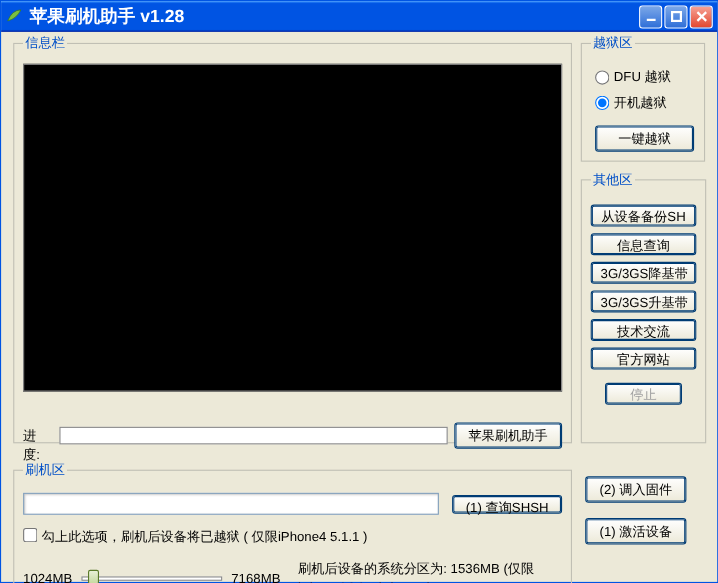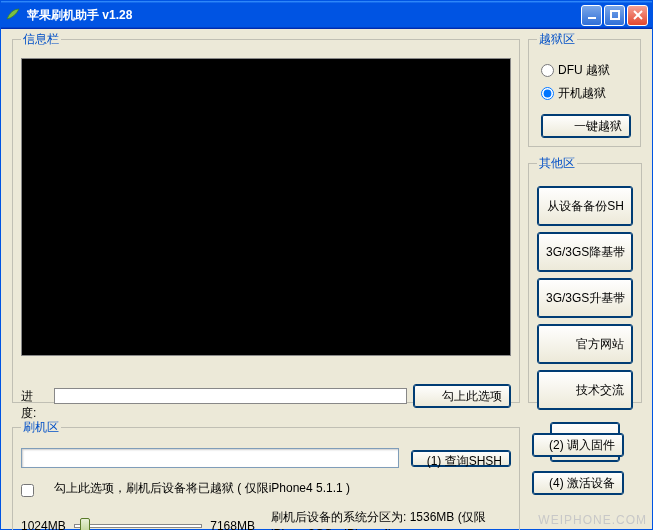--- a/index.html
+++ b/index.html
@@ -28,21 +28,21 @@
     padding: 0 4px;
   }
   .titlebar .leaf {
     width: 16px; height: 16px;
     margin-right: 6px;
     display: inline-block;
   }
   .titlebar .title {
     flex: 1;
     font-weight: bold;
-    font-size: 12px;
+    font-size: 16px;
   }
   .titlebtns { display: flex; gap: 2px; }
   .tbtn {
     width: 21px; height: 21px;
     border: 1px solid #fff;
     border-radius: 3px;
     display: flex; align-items: center; justify-content: center;
     background: linear-gradient(to bottom, #7ba7e8, #2f6fd8);
     cursor: pointer;
   }
@@ -92,47 +92,46 @@
     border-left-color: #fff;
     font-size: 12px;
     font-family: inherit;
     cursor: pointer;
     box-shadow: 0 0 0 1px #003c74 inset, 1px 1px 0 #fff inset;
     border: 1px solid #003c74;
     border-radius: 3px;
     background: linear-gradient(to bottom, #fff, #ece9d8);
     padding: 2px 8px;
     white-space: nowrap;
-    text-align: right;
   }
   .button:disabled { color: #a0a0a0; cursor: default; }
 
   
   .jb-panel { left: 524px; top: 2px; width: 113px; height: 116px; }
   .jb-panel label { display: flex; align-items: center; margin: 6px 0 0 4px; gap: 4px; }
   .jb-panel input[type=radio] { margin: 0; }
   .jb-btn { width: 90px; height: 24px; margin: 12px 0 0 4px; display: block; }
 
   
   .other-panel { left: 524px; top: 126px; width: 113px; height: 248px; }
-  .other-panel .button { width: 96px; height: 40px; display: block; margin: 6px auto 0; }
+  .other-panel .button { width: 96px; height: 20px; display: block; margin: 6px auto 0; }
   .other-panel .stopwrap { margin-top: 12px; text-align:center; }
 
   
   .flash-panel { left: 8px; top: 390px; width: 508px; height: 112px; }
   .flash-panel .row1 { display: flex; align-items: center; margin-top: 4px; }
   .flash-panel .pathbox {
     flex: 1; height: 20px;
     border: 1px solid #7f9db9;
     background: #fff;
     box-shadow: inset 1px 1px 2px #ccc;
     margin-right: 12px;
   }
   .flash-panel .row2 { display: flex; align-items: center; margin-top: 12px; }
-  .flash-panel .chkwrap { display: flex; align-items: flex-end; gap: 20px; flex: 1; }
+  .flash-panel .chkwrap { display: flex; align-items: flex-start; gap: 4px; flex: 1; }
   .flash-panel .chkwrap input { margin: 0; }
   .flash-panel .sliderrow { display: flex; align-items: center; margin-top: 12px; gap: 8px; }
   .slider {
     width: 180px; height: 20px; position: relative;
   }
   .slider-track {
     position: absolute; left: 0; right: 0; top: 8px; height: 4px;
     background: #fff; border: 1px solid #888;
   }
   .slider-thumb {
@@ -191,44 +190,45 @@
   </div>
 
   <div class="client">
 
     <fieldset class="info-panel">
       <legend>信息栏</legend>
       <div class="blackbox"></div>
       <div class="progress-row">
         <span class="progress-label">进度:</span>
         <div class="progbar"></div>
-        <button class="button" style="height:24px;width:100px;">勾上此选项</button>
+        <button class="button" style="height:24px;width:100px;">苹果刷机助手</button>
       </div>
     </fieldset>
 
     <fieldset class="jb-panel">
       <legend>越狱区</legend>
       <label>
         <input type="radio" name="jb" style="">
         <span>DFU 越狱</span>
       </label>
       <label>
         <input type="radio" name="jb" checked="" style="">
         <span>开机越狱</span>
       </label>
       <button class="button jb-btn">一键越狱</button>
     </fieldset>
 
     <fieldset class="other-panel">
       <legend>其他区</legend>
       <button class="button">从设备备份SH</button>
+      <button class="button">信息查询</button>
       <button class="button">3G/3GS降基带</button>
       <button class="button">3G/3GS升基带</button>
+      <button class="button">技术交流</button>
       <button class="button">官方网站</button>
-      <button class="button">技术交流</button>
       <div class="stopwrap">
           <button class="button" style="width:70px;" disabled="">停止</button>
         </div>
     </fieldset>
 
     <fieldset class="flash-panel">
       <legend>刷机区</legend>
       <div class="row1">
         <div class="pathbox"></div>
         <button class="button" style="width:100px;height:17px;">(1) 查询SHSH</button>
@@ -249,17 +249,16 @@
         <span>7168MB</span>
         <span style="margin-left:8px;">
           <span>刷机后设备的系统分区为:</span>
           <span>1536MB</span>
           <span>(仅限iPhone3GS、iPhone4)</span>
         </span>
       </div>
     </fieldset>
 
     <button class="button right-flash-btn" id="btn-load">(2) 调入固件</button>
-    <button class="button right-flash-btn" id="btn-activate">(4) 激活设备</button>
-
-    <div class="watermark">WEIPHONE.COM</div>
+    <button class="button right-flash-btn" id="btn-activate">(1) 激活设备</button>
+
   </div>
 </div>
 
 </body></html>

